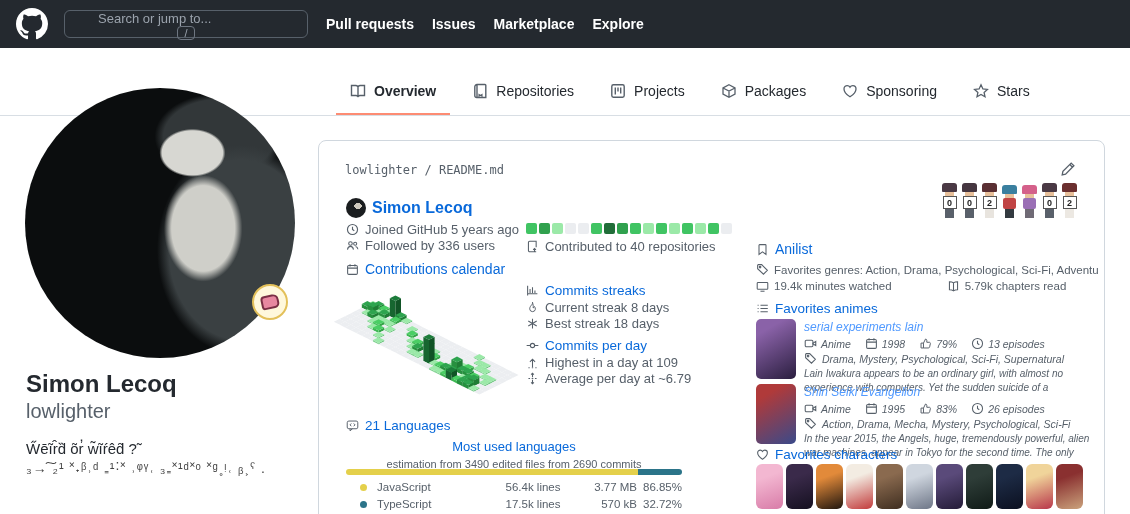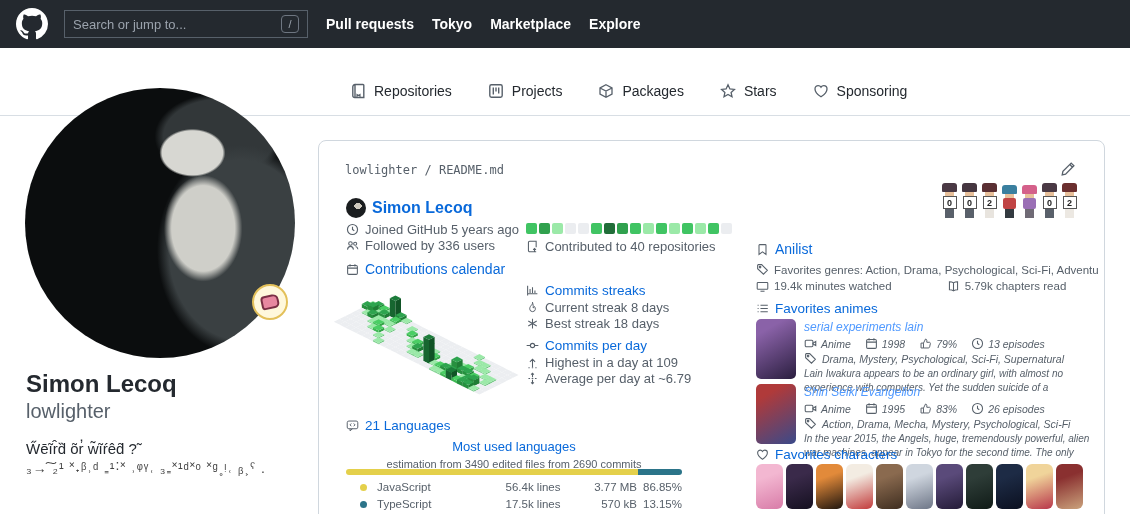--- a/index.html
+++ b/index.html
@@ -4,22 +4,22 @@
 <style>
   * { margin:0; padding:0; box-sizing:border-box; }
   html,body { width:1130px; height:514px; overflow:hidden; background:#fff;
     font-family:"Liberation Sans", sans-serif; color:#24292f; }
   .page { position:relative; width:1130px; height:514px; }
 
   
   .gh-header { position:absolute; left:0; top:0; width:1130px; height:48px;
     background:#24292f; display:flex; align-items:center; padding:0 16px; }
   .gh-logo { width:32px; height:32px; color:#fff; margin-right:16px; flex:none; }
-  .search-box { width:244px; height:28px; border:1px solid #57606a; border-radius:0;
-    display:flex; align-items:center; padding:0 8px; color:#9ba3ad; font-size:13px; }
+  .search-box { width:244px; height:28px; border:1px solid #57606a; border-radius:6px;
+    display:flex; align-items:center; padding:0 8px; color:#9ba3ad; font-size:13px;flex-direction:column; }
   .search-box input { flex:1; background:transparent; border:none; outline:none;
     color:#c9d1d9; font-size:13px; font-family:"Liberation Sans",sans-serif; }
   .search-box input::placeholder { color:#9ba3ad; }
   .slash-key { width:18px; height:18px; border:1px solid #6e7681; border-radius:4px;
     font-size:11px; display:flex; align-items:center; justify-content:center; color:#9ba3ad; }
   .gh-nav { display:flex; gap:18px; margin-left:18px; }
   .gh-nav a { color:#fff; font-size:14px; font-weight:700; text-decoration:none; }
 
   
   .tabbar { position:absolute; left:0; top:48px; width:1130px; height:68px;
@@ -133,28 +133,34 @@
   <div class="gh-header">
     <svg class="gh-logo" viewBox="0 0 16 16" fill="currentColor">
         <path d="M8 0C3.58 0 0 3.58 0 8c0 3.54 2.29 6.53 5.47 7.59.4.07.55-.17.55-.38 0-.19-.01-.82-.01-1.49-2.01.37-2.53-.49-2.69-.94-.09-.23-.48-.94-.82-1.13-.28-.15-.68-.52-.01-.53.63-.01 1.08.58 1.23.82.72 1.21 1.87.87 2.33.66.07-.52.28-.87.51-1.07-1.78-.2-3.64-.89-3.64-3.95 0-.87.31-1.59.82-2.15-.08-.2-.36-1.02.08-2.12 0 0 .67-.21 2.2.82.64-.18 1.32-.27 2-.27s1.36.09 2 .27c1.53-1.04 2.2-.82 2.2-.82.44 1.1.16 1.92.08 2.12.51.56.82 1.27.82 2.15 0 3.07-1.87 3.75-3.65 3.95.29.25.54.73.54 1.48 0 1.07-.01 1.93-.01 2.2 0 .21.15.46.55.38A8.012 8.012 0 0 0 16 8c0-4.42-3.58-8-8-8z"></path>
       </svg>
     <div class="search-box">
       <input placeholder="Search or jump to..." style="">
       <span class="slash-key">/</span>
     </div>
     <nav class="gh-nav">
       <a>Pull requests</a>
-      <a>Tokyo</a>
+      <a>Issues</a>
       <a>Marketplace</a>
       <a>Explore</a>
     </nav>
   </div>
 
   <div class="tabbar">
     <div class="tabs">
+      <div class="tab active">
+        <svg class="ic" viewBox="0 0 16 16" fill="none" stroke="currentColor" stroke-width="1.4">
+            <path d="M1.5 2.5h4.2c1 0 1.8.6 2.3 1.2.5-.6 1.3-1.2 2.3-1.2h4.2v10h-4.4c-.8 0-1.6.4-2.1 1-.5-.6-1.3-1-2.1-1H1.5zM8 3.7v9.3"></path>
+          </svg>
+        <span>Overview</span>
+      </div>
       <div class="tab">
         <svg class="ic" viewBox="0 0 16 16" fill="none" stroke="currentColor" stroke-width="1.4">
             <path d="M5 1.5h8a.8.8 0 0 1 .8.8V14.5H5M5 1.5A2.2 2.2 0 0 0 2.8 3.7v9A1.8 1.8 0 0 0 4.6 14.5H5M5 1.5v13"></path>
             <path d="M7 14.5v-3l1.5 1 1.5-1v3z" stroke-width="1.1"></path>
           </svg>
         <span>Repositories</span>
       </div>
       <div class="tab">
         <svg class="ic" viewBox="0 0 16 16" fill="none" stroke="currentColor" stroke-width="1.4">
             <rect x="1.8" y="1.8" width="12.4" height="12.4" rx="1.6"></rect>
@@ -163,29 +169,29 @@
         <span>Projects</span>
       </div>
       <div class="tab">
         <svg class="ic" viewBox="0 0 16 16" fill="none" stroke="currentColor" stroke-width="1.3">
             <path d="M8 1.8 14 5v6L8 14.2 2 11V5zM2 5l6 3 6-3M8 8v6.2"></path>
           </svg>
         <span>Packages</span>
       </div>
       <div class="tab">
         <svg class="ic" viewBox="0 0 16 16" fill="none" stroke="currentColor" stroke-width="1.3">
+            <path d="M8 13.8S2 10 2 5.9C2 4 3.5 2.6 5.2 2.6c1.2 0 2.2.6 2.8 1.6.6-1 1.6-1.6 2.8-1.6C12.5 2.6 14 4 14 5.9c0 4.1-6 7.9-6 7.9z"></path>
+          </svg>
+        <span>Sponsoring</span>
+      </div>
+      <div class="tab">
+        <svg class="ic" viewBox="0 0 16 16" fill="none" stroke="currentColor" stroke-width="1.3">
             <polygon points="8,1.8 9.9,5.9 14.4,6.4 11.1,9.4 12,13.8 8,11.5 4,13.8 4.9,9.4 1.6,6.4 6.1,5.9"></polygon>
           </svg>
         <span>Stars</span>
-      </div>
-      <div class="tab">
-        <svg class="ic" viewBox="0 0 16 16" fill="none" stroke="currentColor" stroke-width="1.3">
-            <path d="M8 13.8S2 10 2 5.9C2 4 3.5 2.6 5.2 2.6c1.2 0 2.2.6 2.8 1.6.6-1 1.6-1.6 2.8-1.6C12.5 2.6 14 4 14 5.9c0 4.1-6 7.9-6 7.9z"></path>
-          </svg>
-        <span>Sponsoring</span>
       </div>
     </div>
   </div>
 
   <div class="avatar"></div>
   <div class="status-badge">
     <div class="status-blob"></div>
   </div>
   <div class="p-name">Simon Lecoq</div>
   <div class="p-login">lowlighter</div>
@@ -629,21 +635,21 @@
       <span class="lang-name">JavaScript</span>
       <span class="lang-lines">56.4k lines</span>
       <span class="lang-size">3.77 MB</span>
       <span class="lang-pct">86.85%</span>
     </div>
     <div class="lang-row" style="top:357px;">
       <span class="lang-dot" style="background: rgb(43, 116, 137);"></span>
       <span class="lang-name">TypeScript</span>
       <span class="lang-lines">17.5k lines</span>
       <span class="lang-size">570 kB</span>
-      <span class="lang-pct">13.15%</span>
+      <span class="lang-pct">32.72%</span>
     </div>
 
     <div class="pixel-banner">
         <div class="pfig">
           <div class="hair" style="background: rgb(74, 57, 68);"></div>
           <div class="face"></div>
           <div class="sign">0</div>
           <div class="legs" style="background: rgb(89, 96, 106);"></div>
         </div>
         <div class="pfig">

